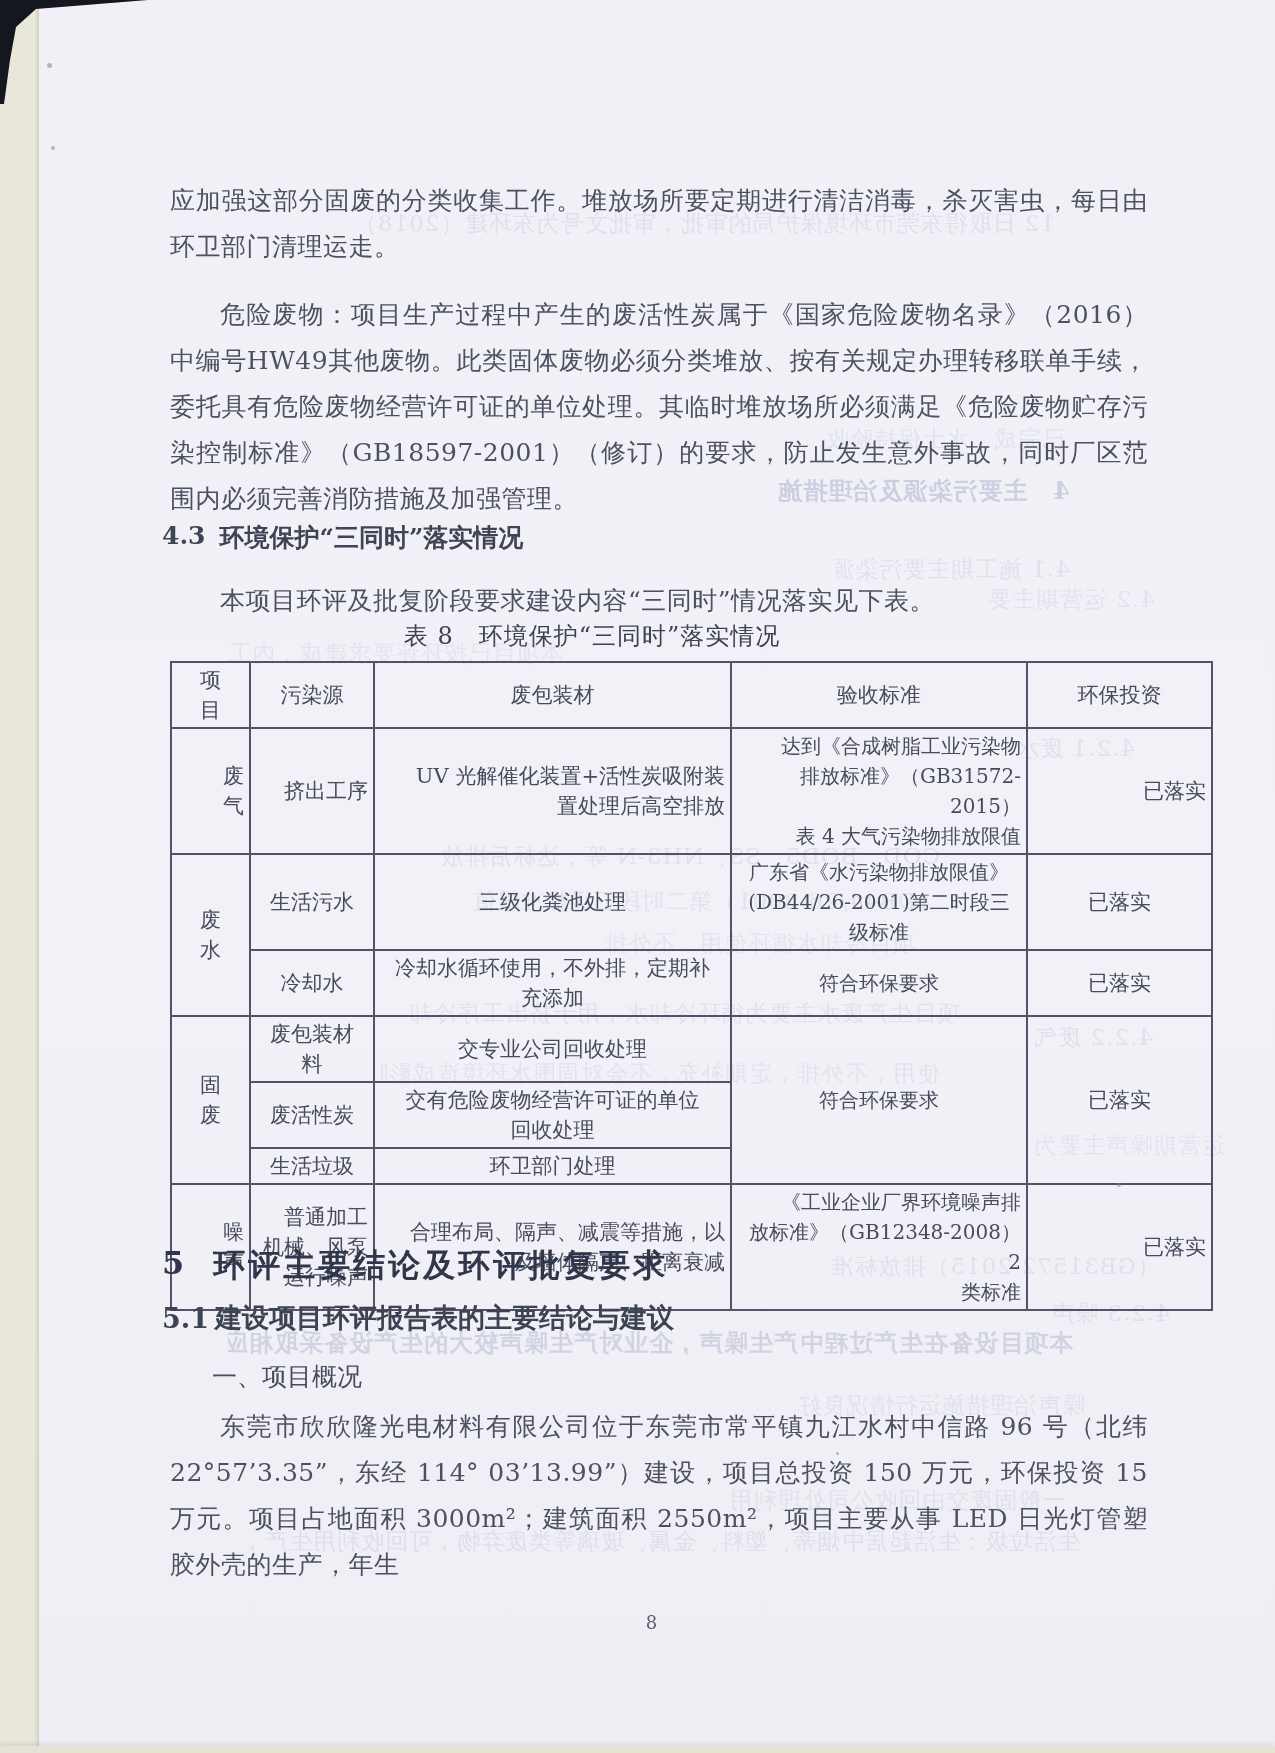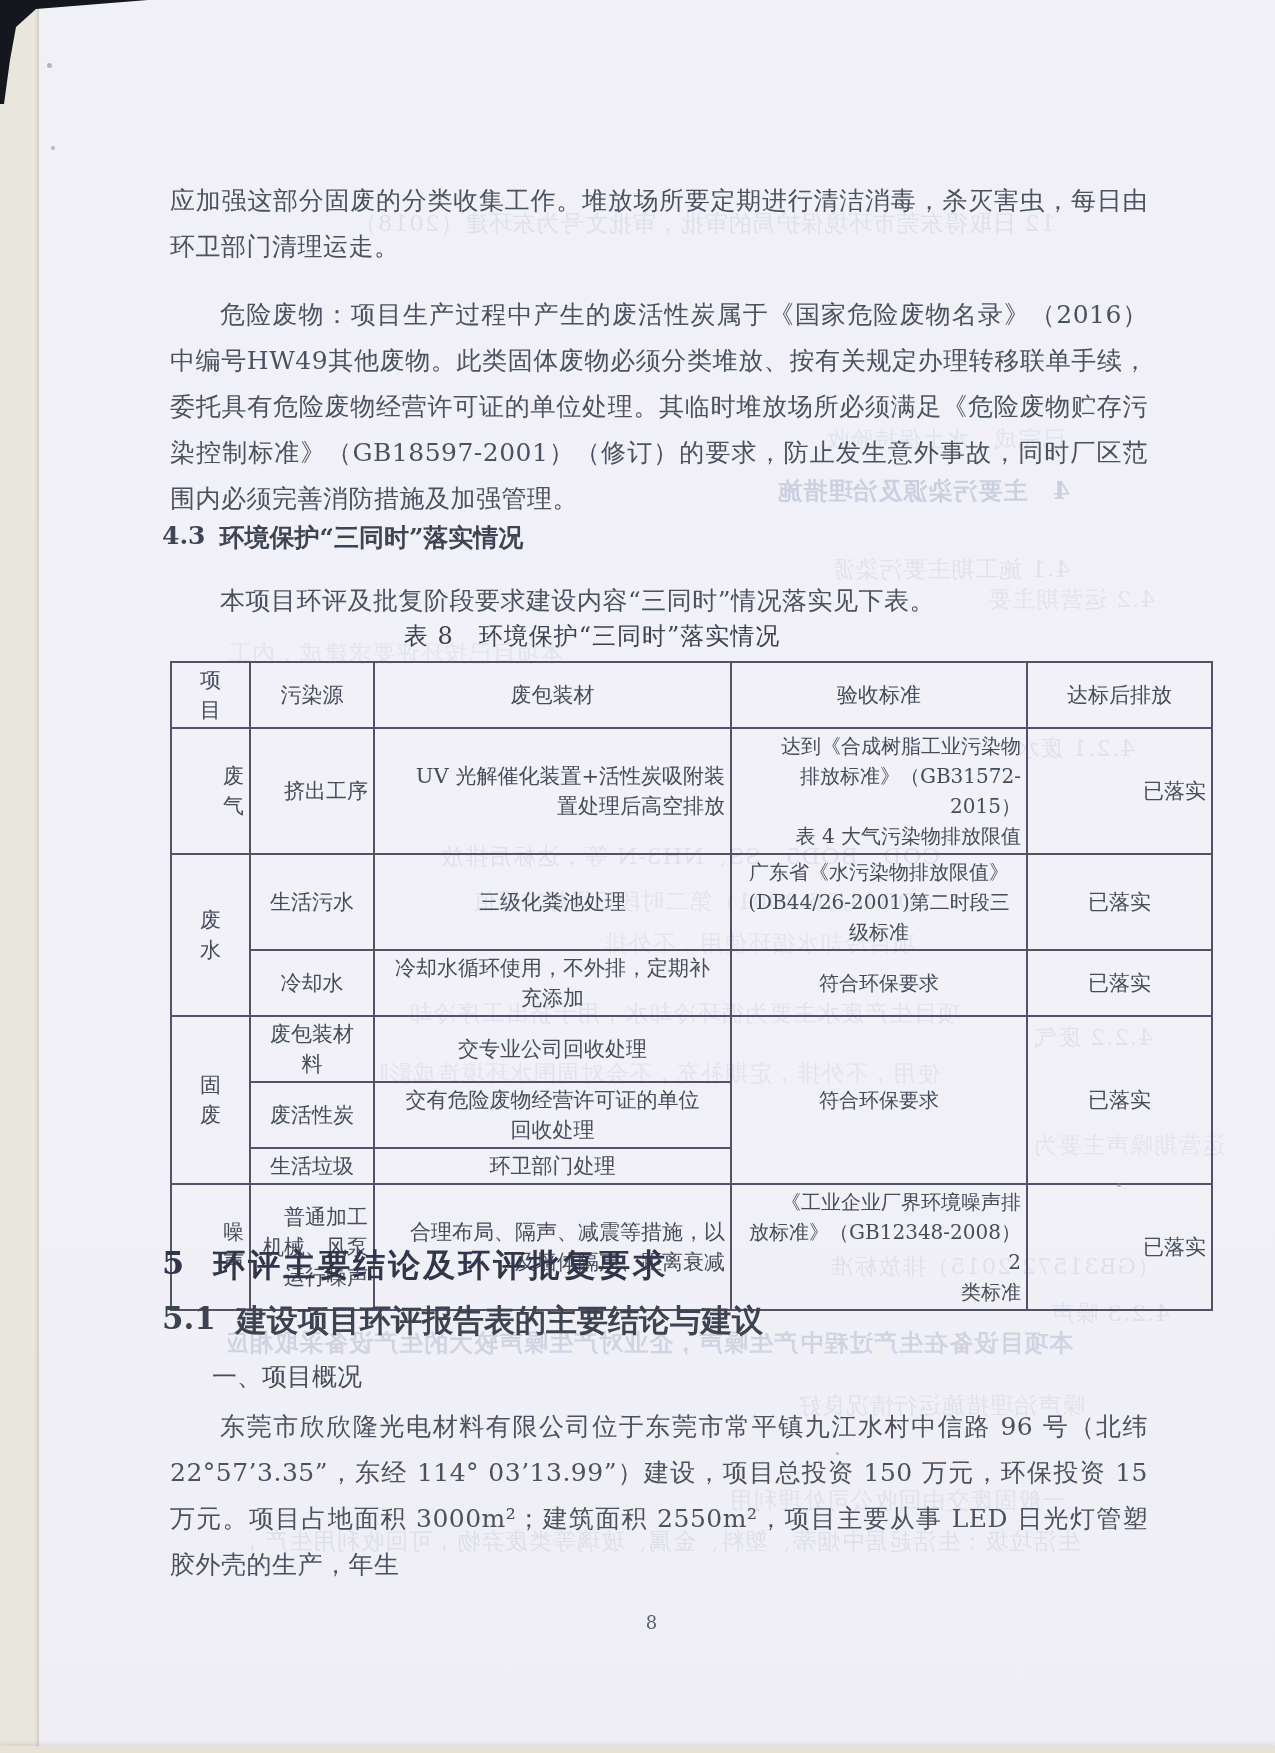--- a/index.html
+++ b/index.html
@@ -33,21 +33,21 @@
   .t8{position:absolute;left:170px;top:661px;width:981px;border-collapse:collapse;table-layout:fixed;
     font-size:21px;line-height:30px;color:#454c5c;}
   .t8 th,.t8 td{border:2px solid #55516b;text-align:center;vertical-align:middle;
     padding:2px 5px;white-space:pre-line;font-weight:400;}
   .t8 tr.r-a td,.t8 tr.r-a th{border-top-color:#5e4f62;text-align:right;}
   .t8 tr.r-b td{border-top-color:#4d5670;}
   .t8 .c-std{font-size:20px;line-height:30px;}
   
   .h5{position:absolute;left:162px;top:1244px;font-size:32px;font-weight:700;color:#30374a;
     letter-spacing:3px;display:flex;gap:26px;}
-  .h51{position:absolute;left:162px;top:1300px;font-size:31px;font-weight:600;color:#3c4352;display:flex;gap:20px;}
+  .h51{position:absolute;left:162px;top:1300px;font-size:27px;font-weight:600;color:#3c4352;display:flex;gap:6px;align-items:center;}
   .sub1{position:absolute;left:162px;top:1360px;font-size:25px;color:#454c5c;text-indent:2em;width:900px;}
   .pagenum{position:absolute;left:162px;top:1612px;width:980px;text-align:center;
     font-size:18px;color:#5a6070;letter-spacing:1px;}
 </style>
 </head>
 <body>
 
 <div class="scan">
 
   <div class="layer-ghost" id="ghost-layer">
@@ -89,21 +89,21 @@
     <div class="caption">表 8　环境保护“三同时”落实情况</div>
 
     <table class="t8">
       <tbody>
           <tr style="height:62px">
         <th style="width:67px">项
 目</th>
         <th style="width:112px">污染源</th>
         <th style="width:345px">废包装材</th>
         <th style="width:284px">验收标准</th>
-        <th style="width:173px">达标后排放</th>
+        <th style="width:173px">环保投资</th>
       </tr>
       <tr style="height:99px" class="r-a">
         <td class="c-item">废
 气</td>
         <td class="c-src">挤出工序</td>
         <td class="c-mea">UV 光解催化装置+活性炭吸附装
 置处理后高空排放</td>
         <td class="c-std">达到《合成树脂工业污染物
 排放标准》（GB31572-2015）
 表 4 大气污染物排放限值</td>

